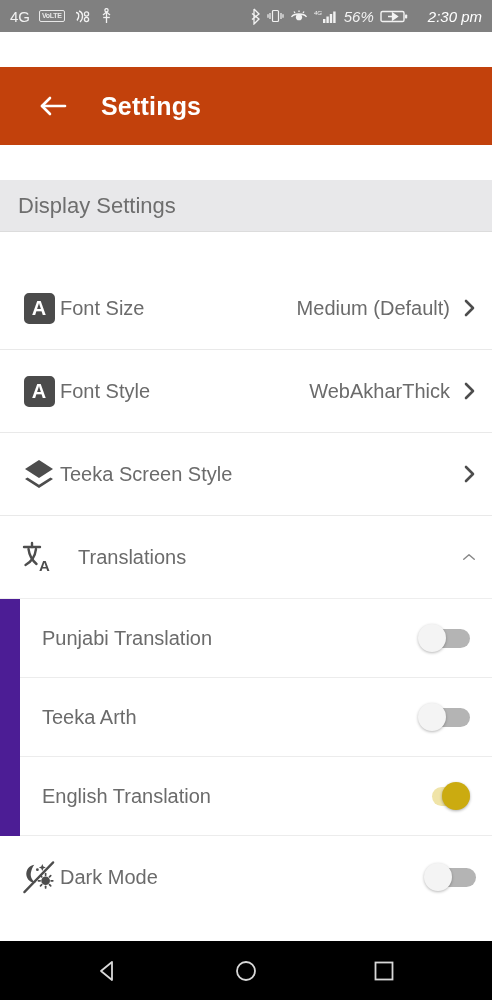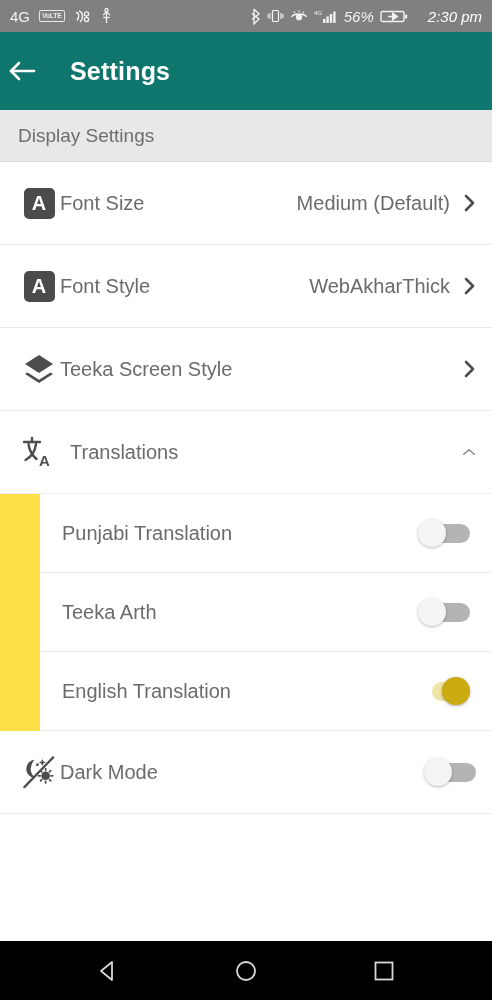--- a/index.html
+++ b/index.html
@@ -2,21 +2,21 @@
 <html><head>
 <meta charset="utf-8">
 <style>
   * { margin:0; padding:0; box-sizing:border-box; }
   html, body {
     width:500px; height:1000px;
     background:#ffffff;
     font-family:"Liberation Sans", sans-serif;
     overflow:hidden;
   }
-  #screen { width:492px; height:1000px; position:relative; display:flex; flex-direction:column; }
+  #screen { width:492px; height:1000px; position:relative; display:flex; flex-direction:column;gap:35px; }
 
   
   .statusbar {
     height:32px; background:#808080; color:#ffffff;
     display:flex; align-items:center; justify-content:space-between;
     padding:0 10px 0 10px; flex:0 0 32px;
   }
   .sb-left, .sb-right { display:flex; align-items:center; }
   .sb-left { gap:9px; }
   .sb-right { gap:6px;font-style:italic; }
@@ -25,33 +25,33 @@
     border:1.5px solid #e8e8e8; border-radius:2px;
     font-size:7px; line-height:8px; padding:1px 2px; color:#e8e8e8;
     font-weight:700; letter-spacing:-0.3px; display:block;
   }
   .sb-ico { display:flex; align-items:center; color:#f2f2f2; }
   .sb-batt-pct { font-size:15px; color:#f2f2f2; }
   .sb-time { font-size:15px; color:#ffffff; margin-left:14px; }
 
   
   .appbar {
-    background:#0f766e; height:78px; flex:0 0 78px;
-    display:flex; align-items:center; padding-left:8px; gap:34px;
+    background:#c2410c; height:78px; flex:0 0 78px;
+    display:flex; align-items:center; padding-left:39px; gap:34px;
   }
   .back-arrow { width:28px; height:28px; cursor:pointer; display:flex; align-items:center; }
   .appbar-title {
     color:#ffffff; font-size:25px; font-weight:700; letter-spacing:0.2px;
   }
 
   
   .section-head {
     background:#e8e8ea; height:52px; flex:0 0 52px;
     display:flex; align-items:center; padding-left:18px;
-    color:#6e6e6e; font-size:19px; border-bottom:1px solid #dcdcdc;
+    color:#6e6e6e; font-size:22px; border-bottom:1px solid #dcdcdc;
   }
 
   
   .list { flex:1 1 auto; background:#ffffff; overflow:hidden; }
   .row {
     height:83px; display:flex; align-items:center;
     border-bottom:1px solid #e9e9e9; background:#ffffff;
     padding:0 16px 0 22px; cursor:pointer;
   }
   .row-ico { width:34px; height:34px; flex:0 0 34px; display:flex; align-items:center; justify-content:center; }
@@ -67,27 +67,27 @@
     border:2px solid #4b4b4b;
   }
   .letter-box span{ display:block; line-height:1; margin-top:-1px; }
 
   
   .group-head {
     min-height:83px; display:flex; align-items:center;
     padding:0 16px 0 22px; background:#ffffff; cursor:pointer;
     border-bottom:1px solid #eeeeee;
   }
-  .group-text { flex:1 1 auto; margin-left:14px; }
+  .group-text { flex:1 1 auto; margin-left:22px; }
   .group-title { font-size:20px; color:#6b6b6b; line-height:26px; }
   .group-note {
     font-size:14px; color:#7d7d7d; font-style:italic;
     line-height:20px; margin-top:2px;
   }
-  .group-body { background:#fde047;padding-left:20px; }
+  .group-body { background:#4c1d95; }
   .sub-row {
     height:79px; display:flex; align-items:center;
     background:#ffffff; margin-left:20px;
     border-bottom:1px solid #ececec; padding:0 22px 0 22px; cursor:pointer;
   }
   .sub-label { flex:1 1 auto; font-size:20px; color:#6b6b6b; }
 
   
   .toggle { width:56px; height:34px; position:relative; flex:0 0 56px; cursor:pointer; }
   .tk-track {

